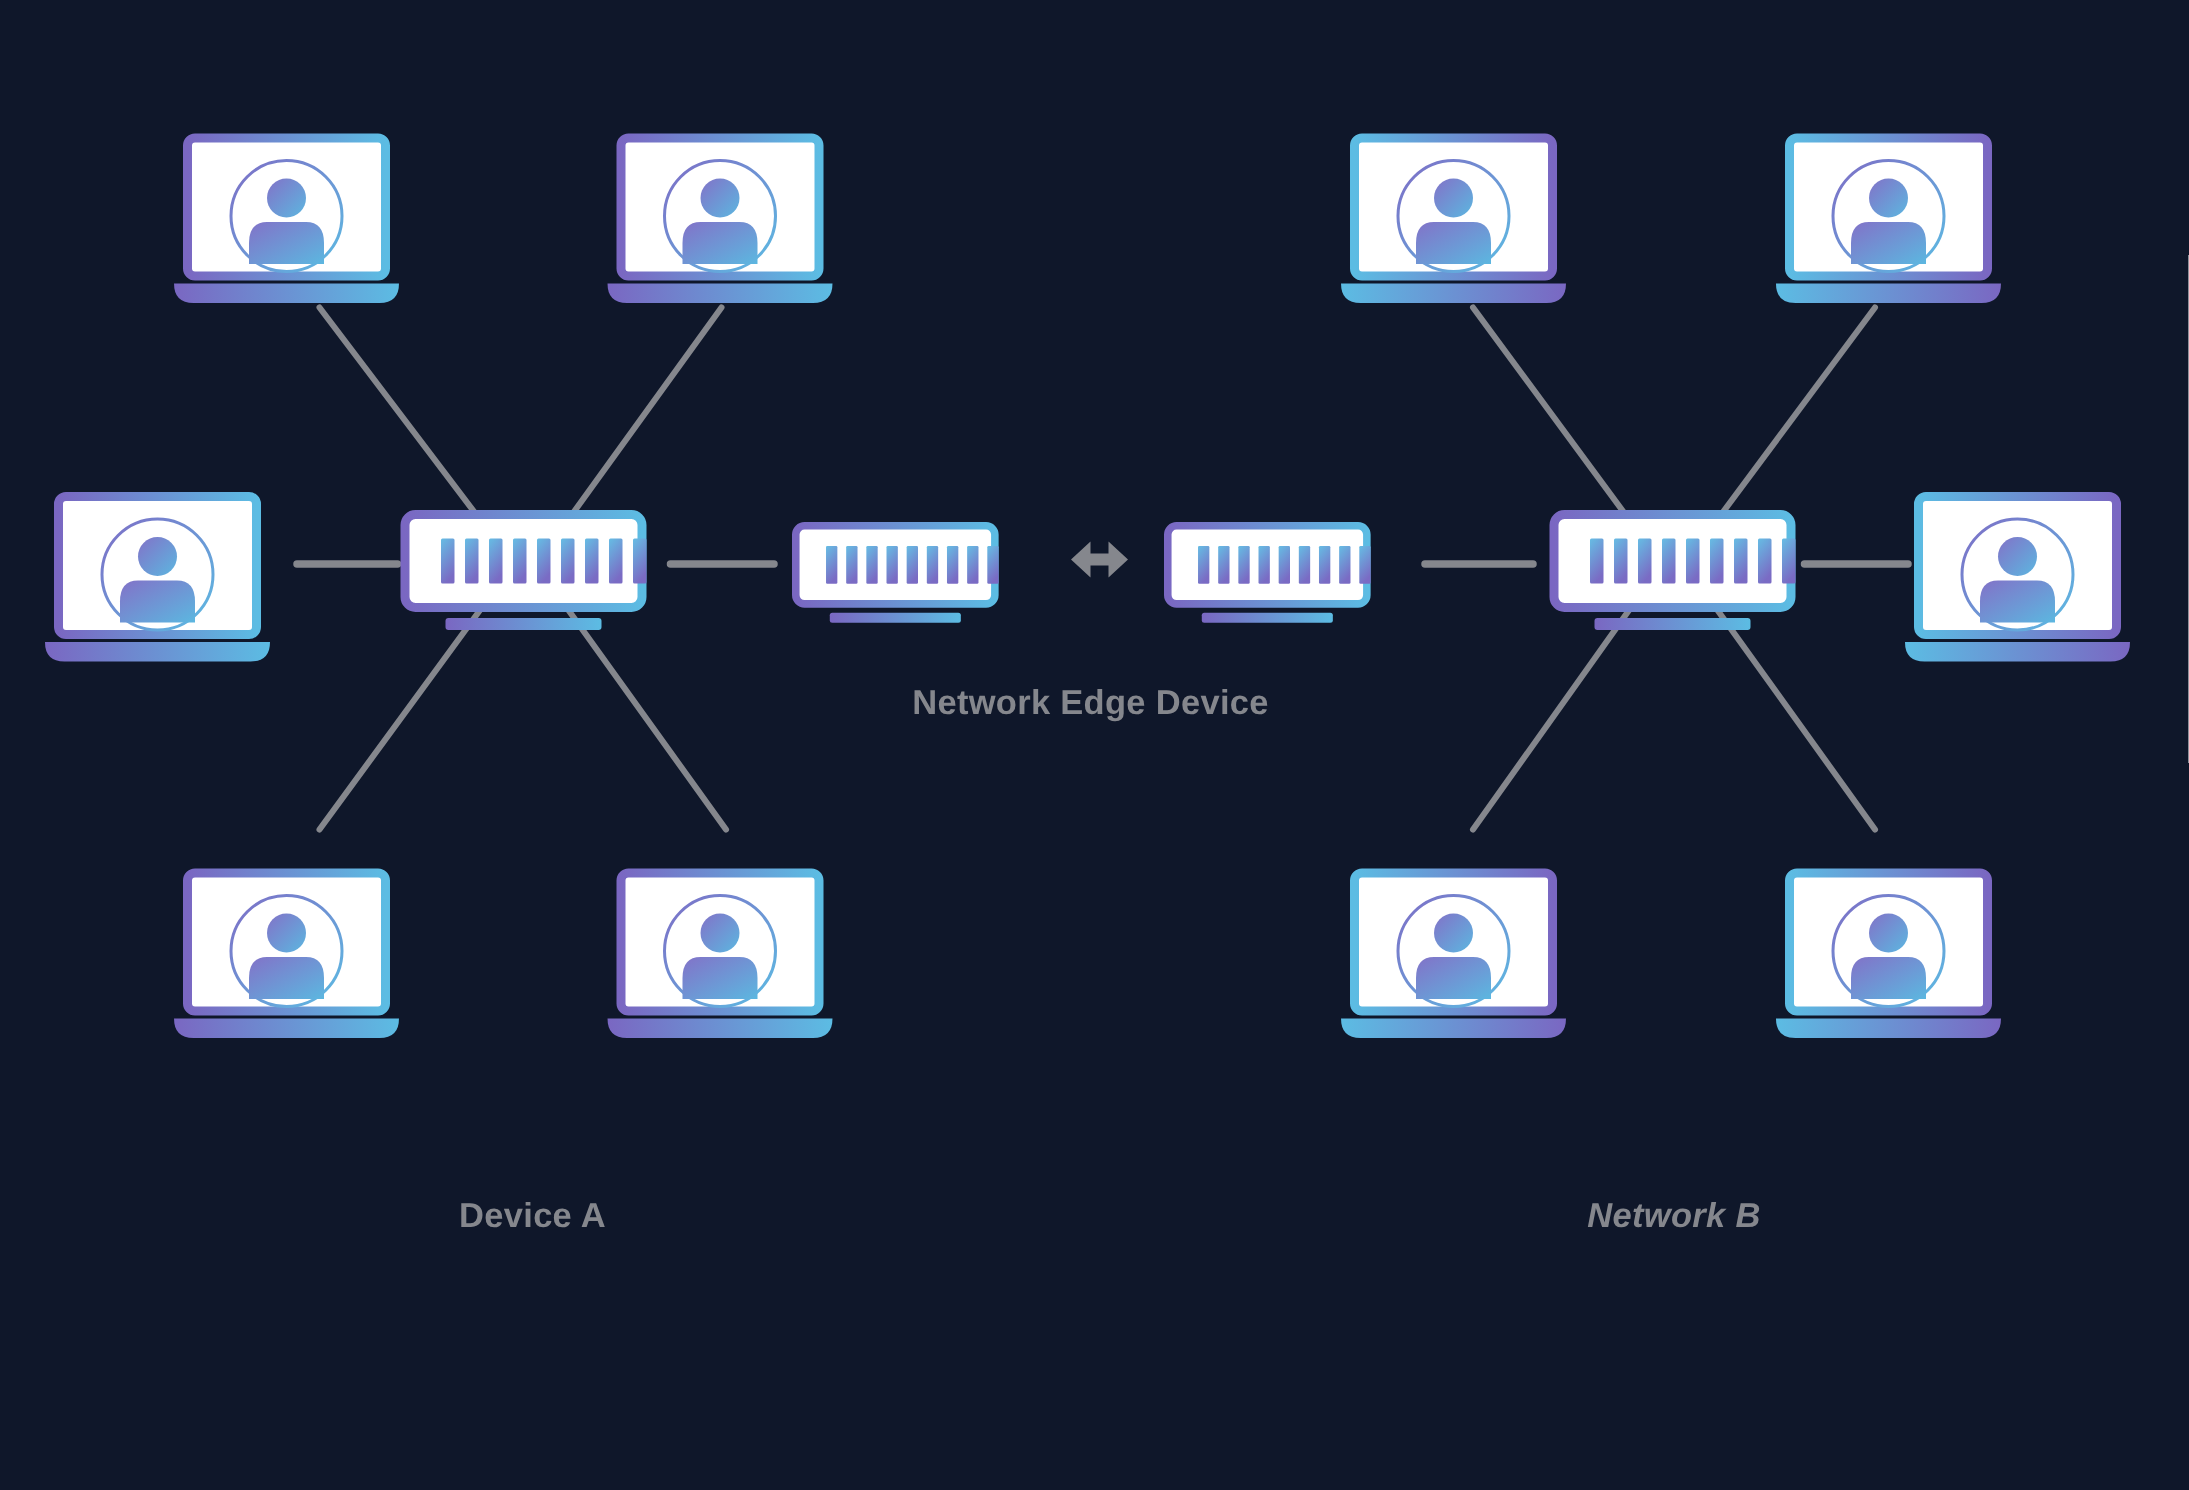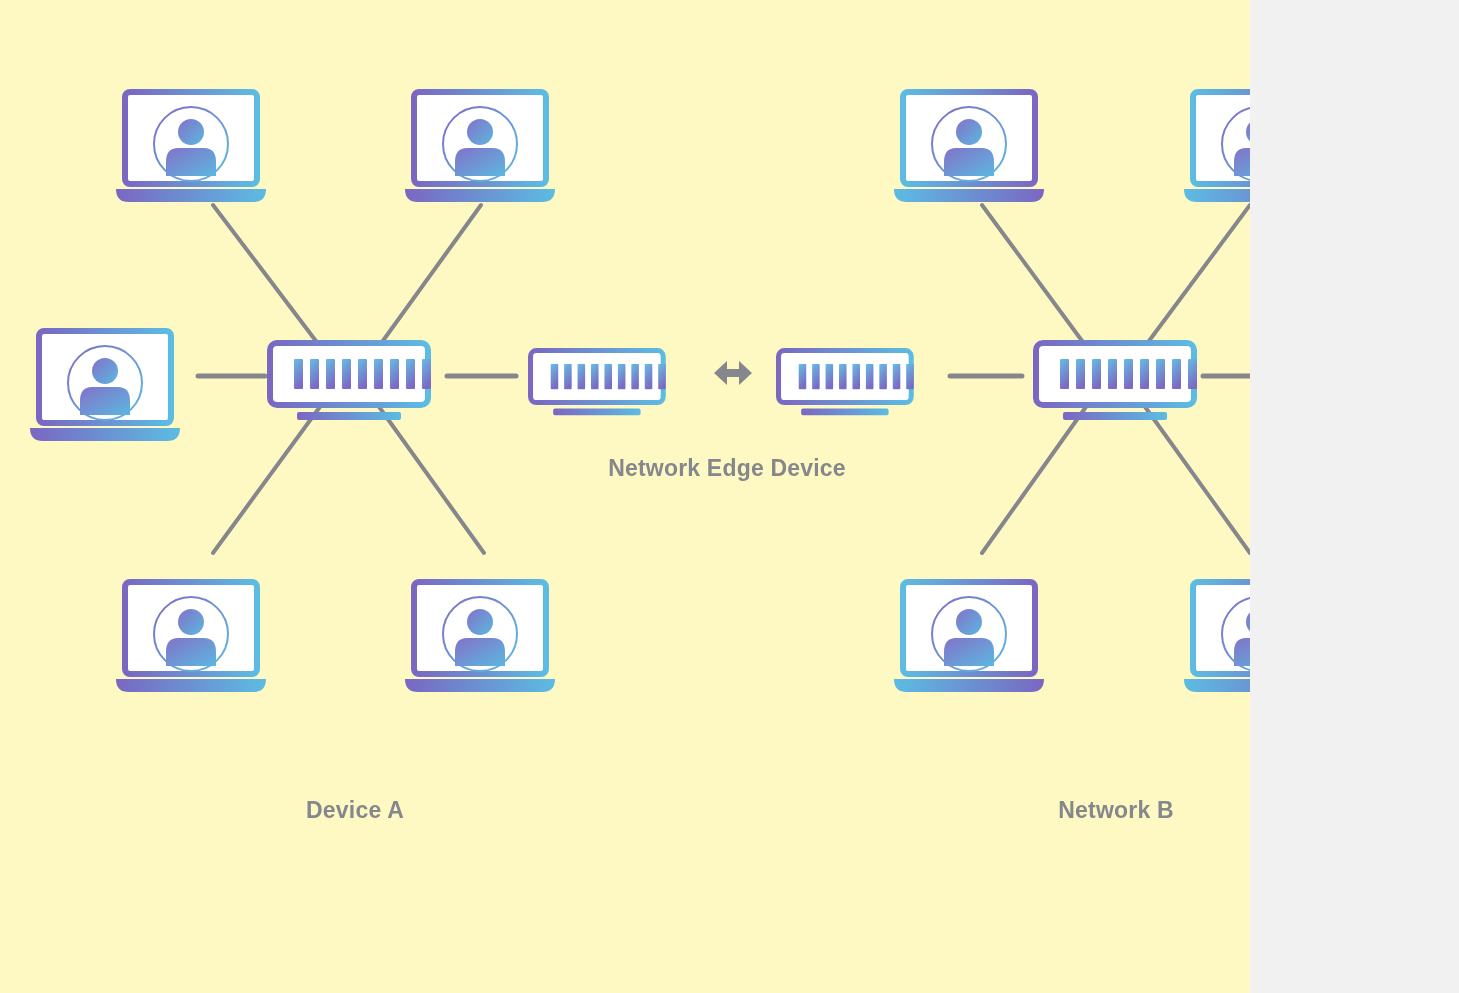--- a/index.html
+++ b/index.html
@@ -5,23 +5,23 @@
   html, body {
     margin: 0;
     padding: 0;
     background: #f1f1f1;
   }
   body {
     font-family: "Liberation Sans", sans-serif;
   }
   #canvas {
     position: relative;
-    width: 1250px;
+    width: 1459px;
     height: 993px;
-    background: #fef9c3;
+    background: #0f172a;
     overflow: hidden;
   }
   .diagram-svg {
     position: absolute;
     left: 0;
     top: 0;
     width: 1459px;
     height: 993px;
   }
   .label {
@@ -193,15 +193,15 @@
     <g fill="#85878d">
       <path d="M714 373 L727 361 L727 369 L739 369 L739 361 L752 373 L739 385 L739 377 L727 377 L727 385 Z"></path>
       <rect x="724" y="369.5" width="18" height="7"></rect>
     </g>
   </svg>
 
   <div class="label label-edge" style="left:727px; top:455px;">Network Edge Device</div>
 
   <div class="label label-network" style="left:355px; top:797px;">Device A</div>
 
-  <div class="label label-network" style="left:1116px; top:797px;">Network B</div>
+  <div class="label label-network" style="left:1116px; top:797px;font-style:italic;">Network B</div>
 
 </div>
 
 </body></html>

